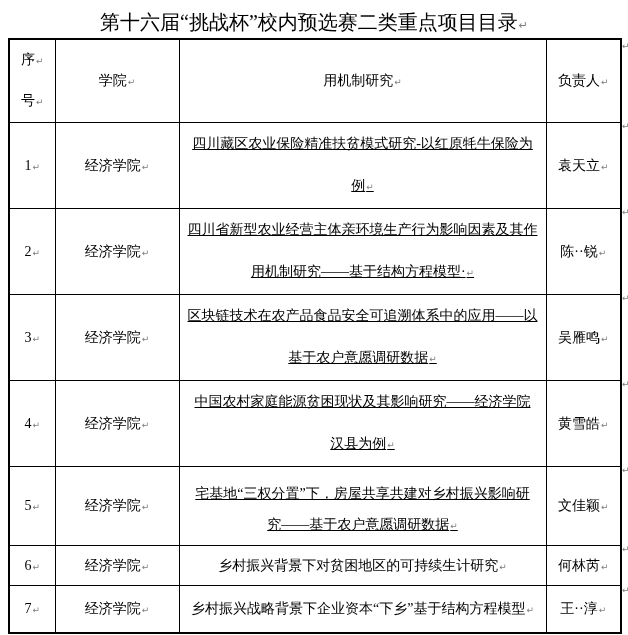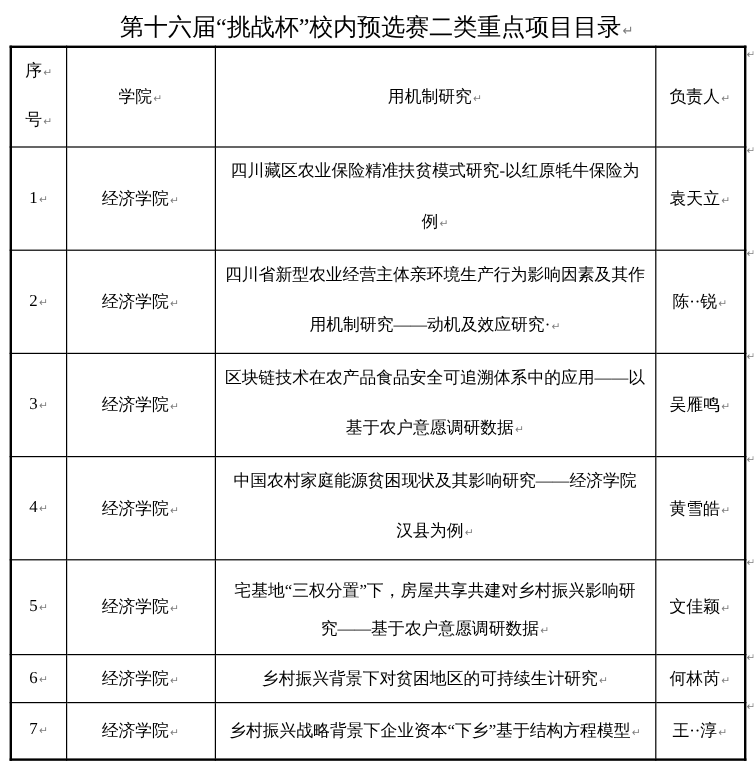--- a/index.html
+++ b/index.html
@@ -35,21 +35,21 @@
     text-align: center;
     vertical-align: middle;
     font-size: 14px;
     padding: 0 3px;
     overflow: hidden;
   }
   .pline {
     text-align: center;
     white-space: nowrap;
   }
-  .two-line .pline { line-height: 42px; }
+  .two-line .pline { line-height: 42px; text-decoration: underline; }
   .no-header .pline { line-height: 40px; }
   .pmark {
     font-family: "DejaVu Sans", sans-serif;
     font-size: 9px;
     color: #7d7d7d;
     margin-left: 1px;
     vertical-align: baseline;
   }
   .title-pmark { font-size: 11px; }
   .right-marks span {
@@ -92,21 +92,21 @@
       <div class="pline"><span>例</span><span class="pmark">↵</span></div>
     </td>
     <td><span>袁天立</span><span class="pmark">↵</span></td>
   </tr>
 
   <tr style="height:86px">
     <td><span>2</span><span class="pmark">↵</span></td>
     <td><span>经济学院</span><span class="pmark">↵</span></td>
     <td class="two-line">
       <div class="pline"><span>四川省新型农业经营主体亲环境生产行为影响因素及其作</span></div>
-      <div class="pline"><span>用机制研究——动机及效应研究·</span><span class="pmark">↵</span></div>
+      <div class="pline"><span>用机制研究——基于结构方程模型·</span><span class="pmark">↵</span></div>
     </td>
     <td><span>陈··锐</span><span class="pmark">↵</span></td>
   </tr>
 
   <tr style="height:86px">
     <td><span>3</span><span class="pmark">↵</span></td>
     <td><span>经济学院</span><span class="pmark">↵</span></td>
     <td class="two-line">
       <div class="pline"><span>区块链技术在农产品食品安全可追溯体系中的应用——以</span></div>
       <div class="pline"><span>基于农户意愿调研数据</span><span class="pmark">↵</span></div>

